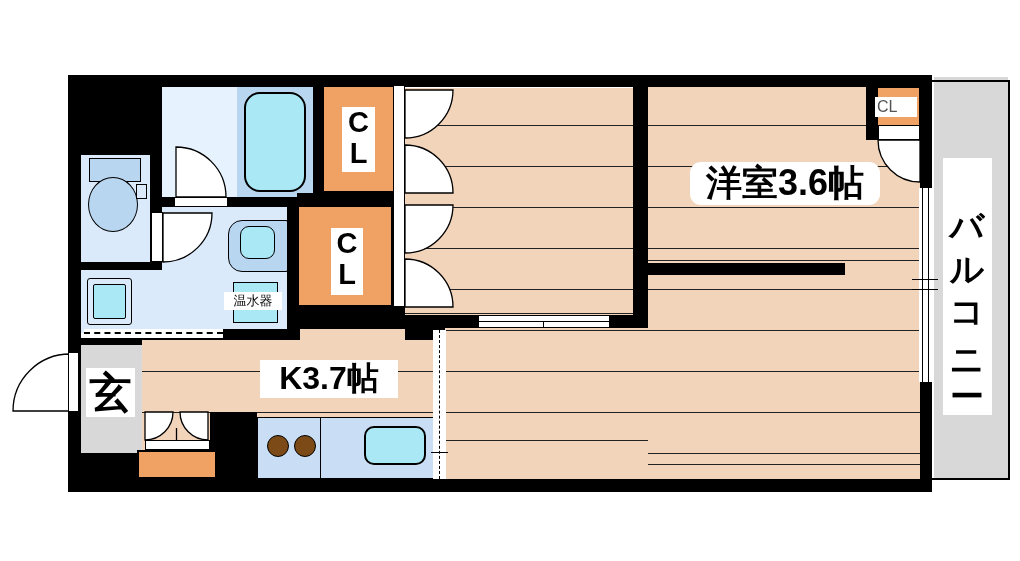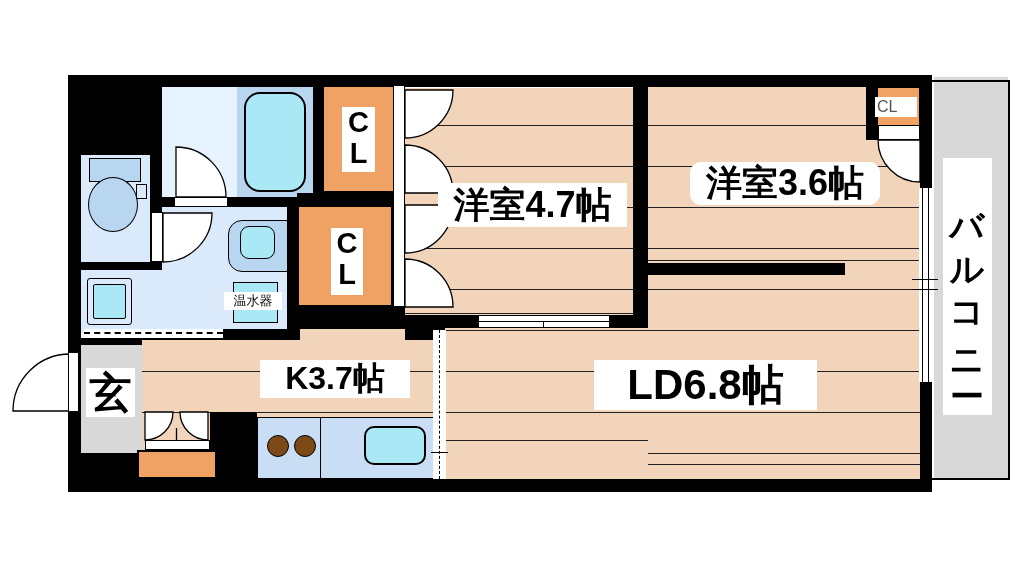--- a/index.html
+++ b/index.html
@@ -121,24 +121,22 @@
     <div style="position:absolute;left:6px;top:0;width:0;height:100%;border-left:1px dashed #000;"></div>
     <div style="position:absolute;left:-2px;top:122px;width:17px;height:1px;background:#000;"></div>
   </div>
   <div class="abs" style="left:919px;top:188px;width:14px;height:194px;background:#fff;">
     <div style="position:absolute;left:3px;top:0;width:1px;height:100%;background:#000;"></div>
     <div style="position:absolute;left:9px;top:0;width:1px;height:100%;background:#000;"></div>
   </div>
   <div class="abs" style="left:912px;top:279px;width:26px;height:1px;background:#000;"></div>
   <div class="abs" style="left:912px;top:289px;width:26px;height:1px;background:#000;"></div>
 
-  <div class="rlabel" style="left:438px;top:183px;width:189px;height:44px;font-size:36px;">洋室4.7帖</div>
   <div class="rlabel" style="left:690px;top:162px;width:190px;height:43px;font-size:36px;border-radius:11px;">洋室3.6帖</div>
-  <div class="rlabel" style="left:594px;top:360px;width:223px;height:50px;font-size:42px;">LD6.8帖</div>
-  <div class="rlabel" style="left:260px;top:360px;width:150px;height:38px;font-size:32px;">K3.7帖</div>
+  <div class="rlabel" style="left:260px;top:360px;width:138px;height:38px;font-size:32px;">K3.7帖</div>
   <div class="rlabel" style="left:86px;top:368px;width:49px;height:49px;font-size:42px;">玄</div>
   <div class="cl-label" style="left:342px;top:107px;width:33px;height:65px;font-size:29px;">CL</div>
   <div class="cl-label" style="left:331px;top:228px;width:32px;height:67px;font-size:29px;">CL</div>
   <div class="abs" style="left:875px;top:97px;width:42px;height:20px;background:#fff;font-size:16px;color:#555;padding-left:2px;box-sizing:border-box;line-height:20px;">CL</div>
   <div class="abs" style="left:224px;top:292px;width:58px;height:18px;background:#fff;font-size:13px;color:#000;text-align:center;line-height:18px;">温水器</div>
   <div class="abs" style="left:943px;top:158px;width:49px;height:257px;background:#fff;display:flex;align-items:center;justify-content:center;">
     <span style="writing-mode:vertical-rl;text-orientation:mixed;font-size:34px;font-weight:bold;letter-spacing:9px;color:#000;">バルコニー</span>
   </div>
 
 </div>

